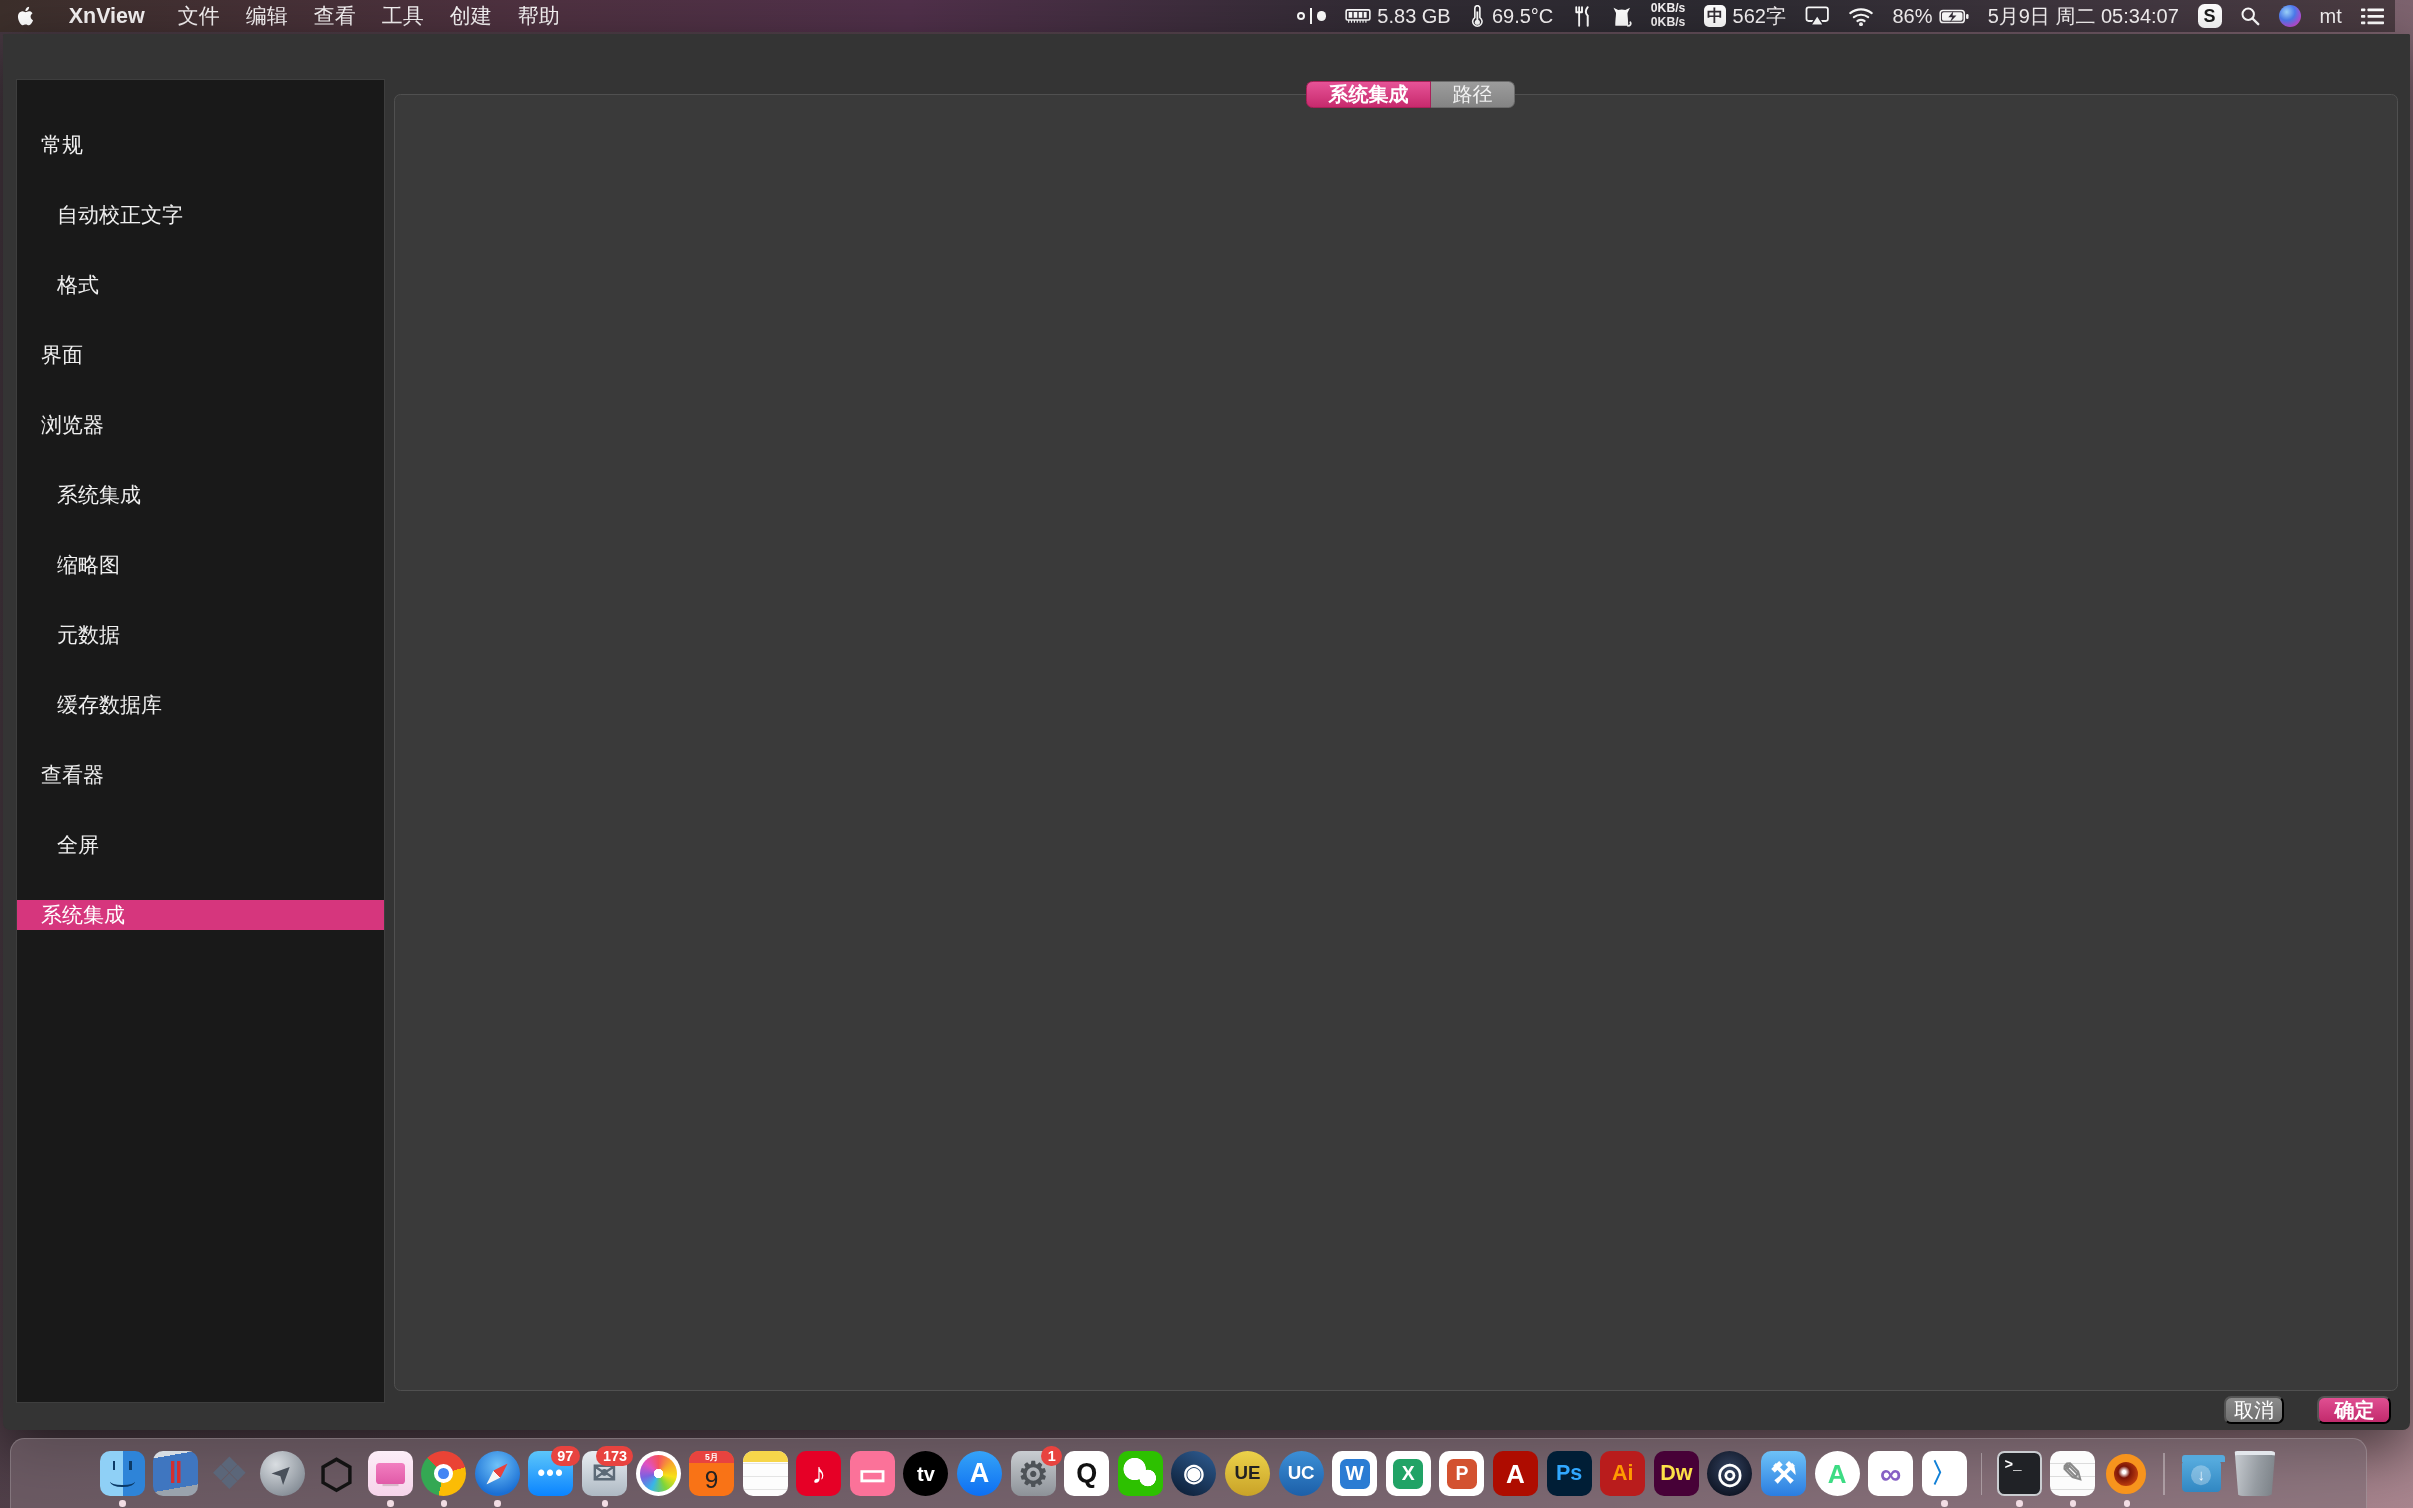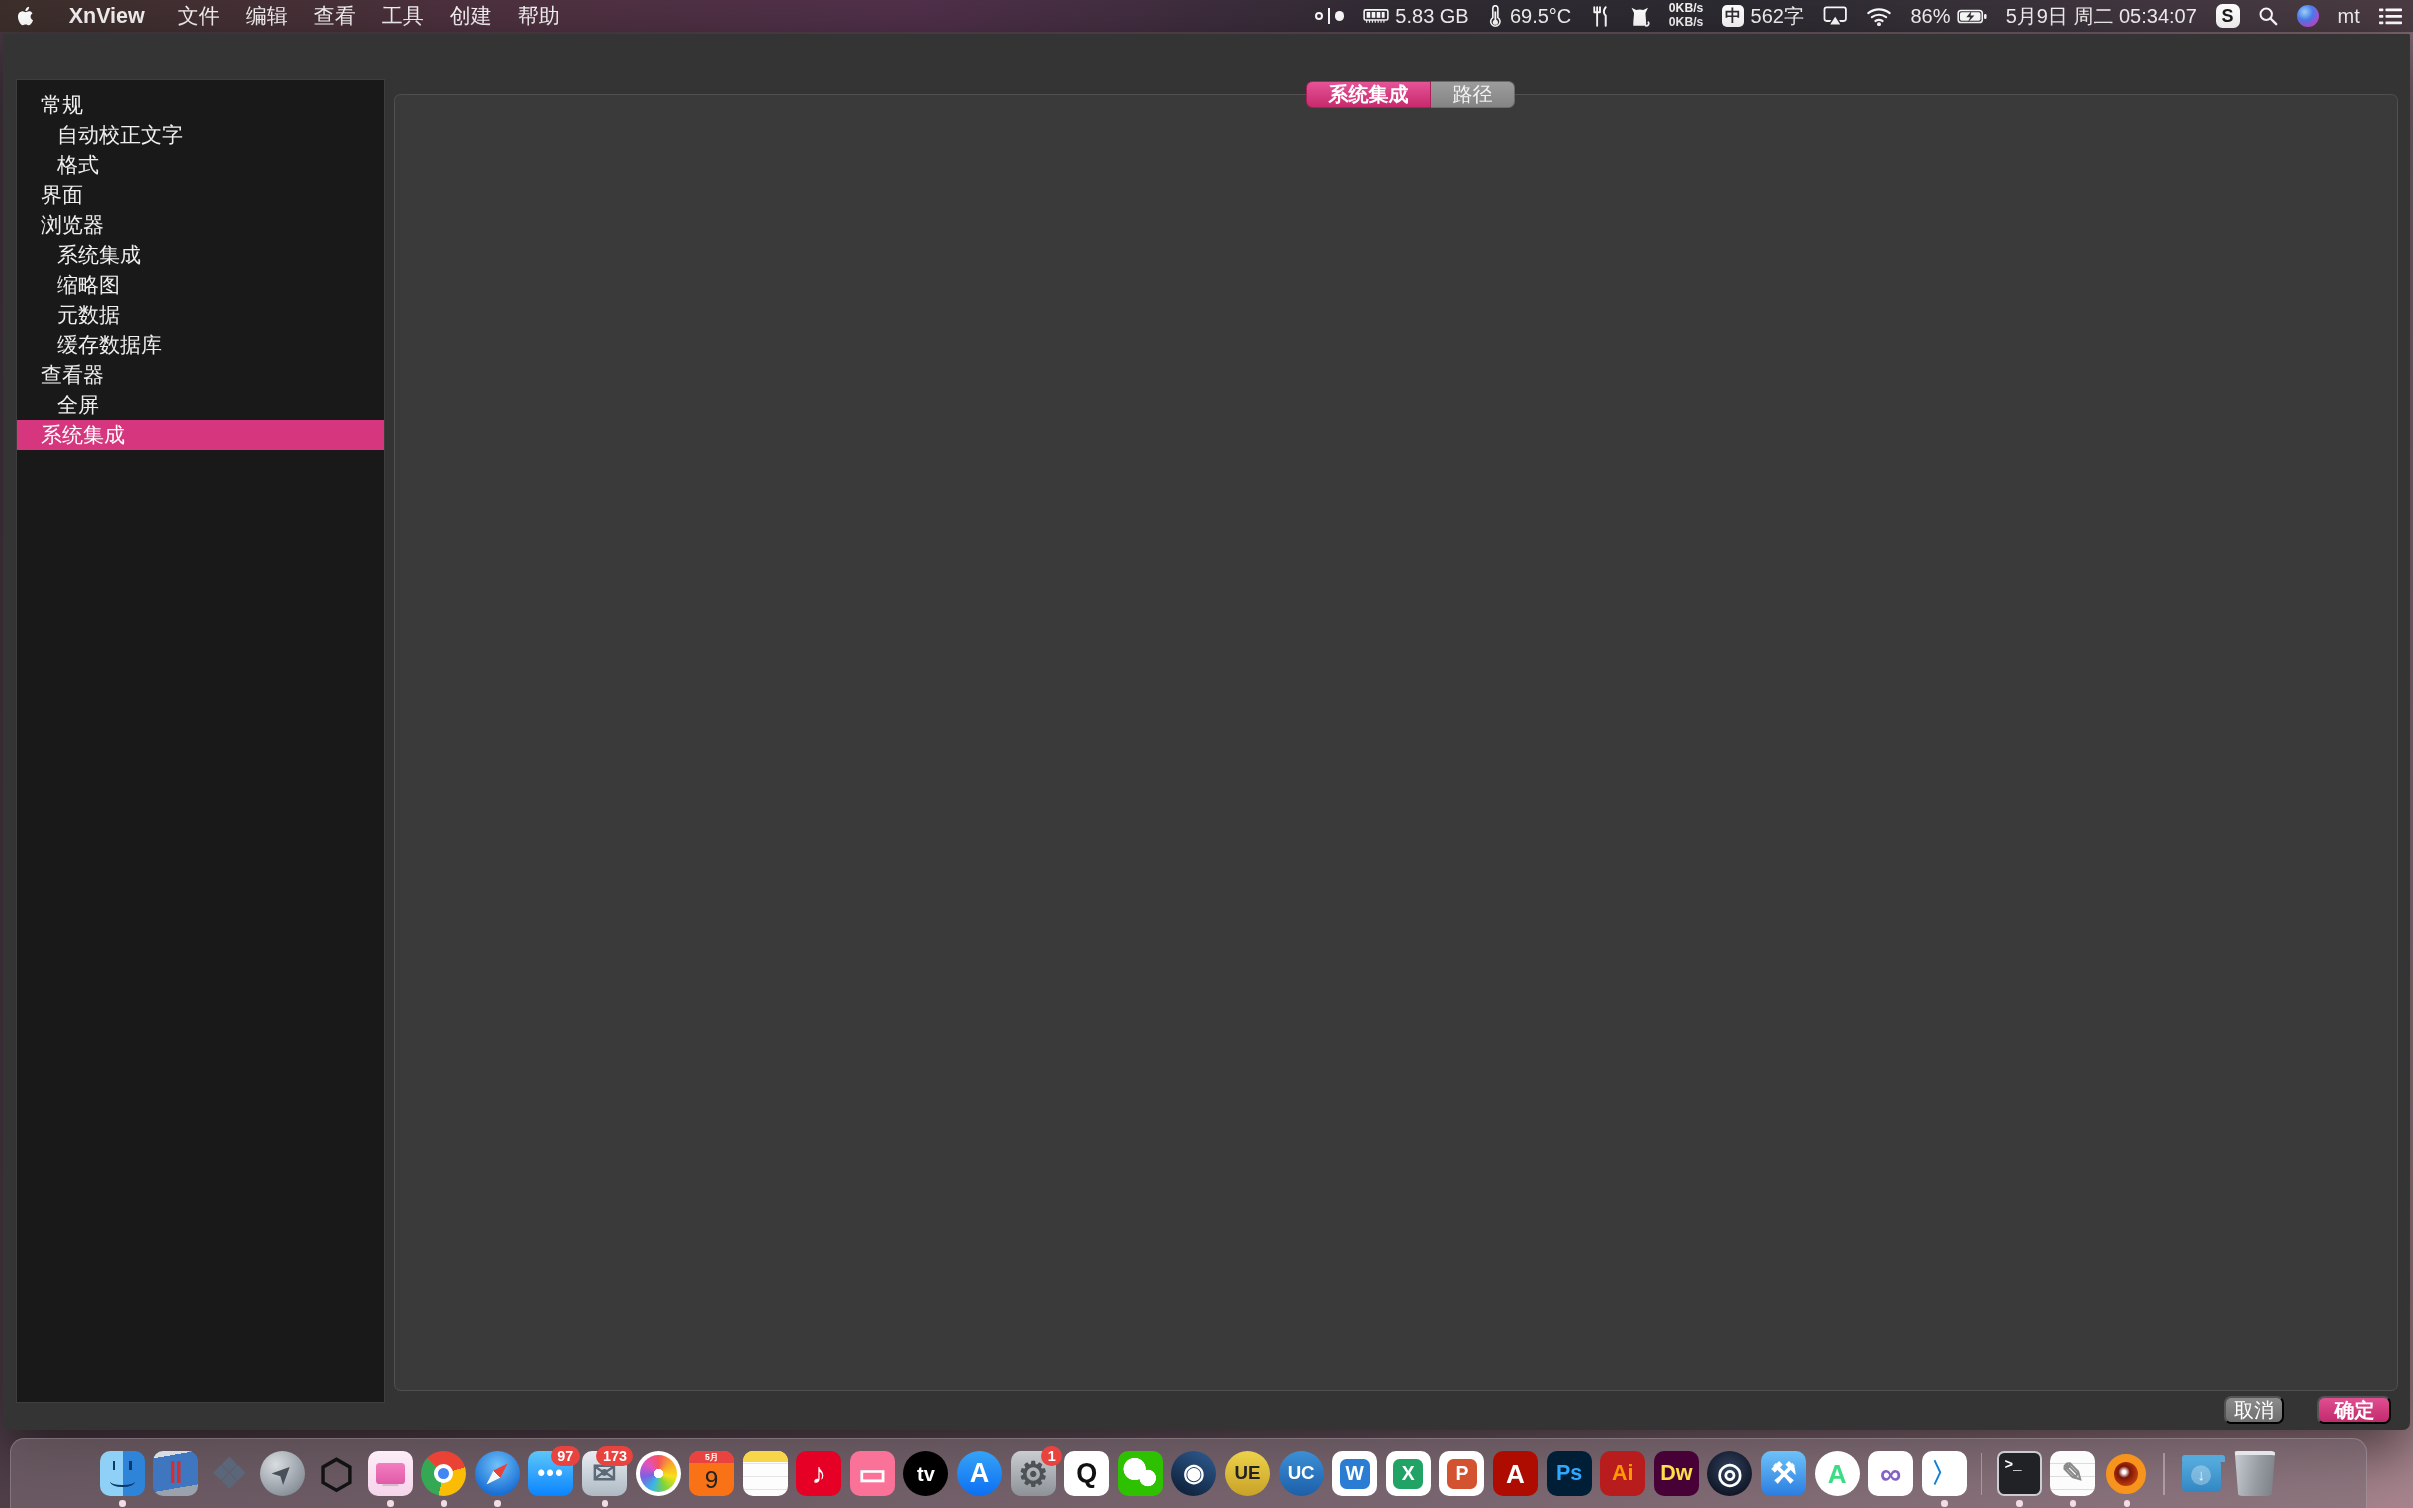--- a/index.html
+++ b/index.html
@@ -4,21 +4,21 @@
 <style>
   * { margin:0; padding:0; box-sizing:border-box; }
   html,body { width:2413px; height:1508px; overflow:hidden; }
   body {
     font-family:"Liberation Sans", sans-serif;
     background:linear-gradient(118deg,#453740 0%,#54424c 35%,#6d5763 65%,#8d6f7a 85%,#a8858e 100%);
     position:relative; color:#eee;
   }
   
   .menubar {
-    position:absolute; top:0; left:0; right:0; height:32px;
+    position:absolute; top:0; left:0; right:18px; height:32px;
     background:linear-gradient(90deg,#3c2f2b 0%,#4e3140 22%,#50304a 38%,#302b33 58%,#2c2a31 72%,#423740 90%,#4a3b41 100%);
     display:flex; align-items:center; padding:0 11.5px 0 17px; color:#f6f3f4; font-size:21px;justify-content:flex-end;
   }
   .mb-left { display:flex; align-items:center; gap:33px; }
   .mb-apple svg { width:18.7px; height:21.5px; display:block; }
   .mb-app { font-weight:bold; font-size:21.5px; }
   .mb-menu { font-weight:500; }
   .mb-right { margin-left:auto; display:flex; align-items:center; gap:18.7px; font-size:20px; }
   .st-item { display:flex; align-items:center; gap:6.5px; white-space:nowrap; }
   .st-stack { display:flex; flex-direction:column; font-size:12.2px; line-height:13.6px; font-weight:bold; }
@@ -43,21 +43,21 @@
   .tl { width:16.5px; height:16.5px; border-radius:50%; }
   .tl-close { background:#f85a52; }
   .tl-min { background:#5f5f5f; }
   .tl-zoom { background:#46c63e; }
   .win-title { color:#c6c4c2; font-size:20px; }
   
   .side-list {
     position:absolute; left:13px; top:45px; width:369px; bottom:27px;
     background:#191919; border:0.7px solid #3e3e3e; padding-top:10px; overflow:hidden;
   }
-  .side-item { height:30px; line-height:30px; font-size:21px; color:#f0f0f0; padding-left:24px; cursor:default; }
+  .side-item { height:30px; line-height:30px; font-size:21px; color:#f0f0f0; padding-left:24px; cursor:default;margin-top:40px; }
   .side-item.ind { padding-left:40px; }
   .side-item.selected { background:#d6367d; color:#fff; }
   
   .pane {
     position:absolute; left:391px; right:12.2px; top:60px; bottom:39px;
     background:#3a3a3a; border:0.7px solid #505050; border-radius:6.5px;
   }
   .tabs { position:absolute; top:47px; left:1303px; height:27px; display:flex; z-index:3; }
   .tab { height:27px; padding:0 21.5px; font-size:20px; display:flex; align-items:center; justify-content:center; }
   .tab.active {

